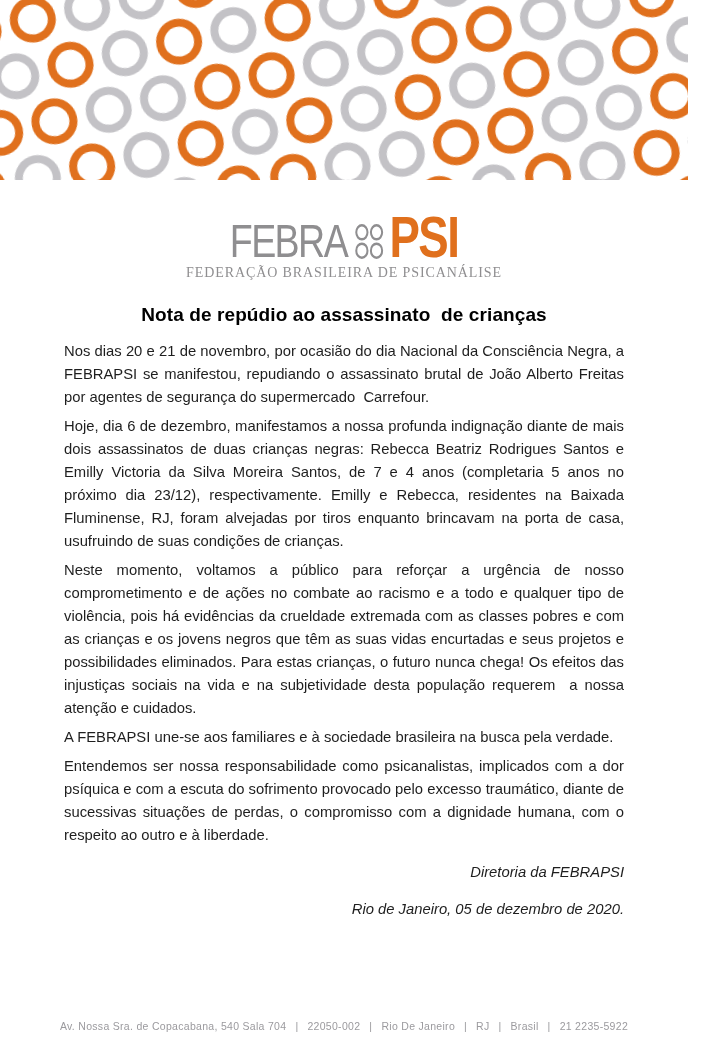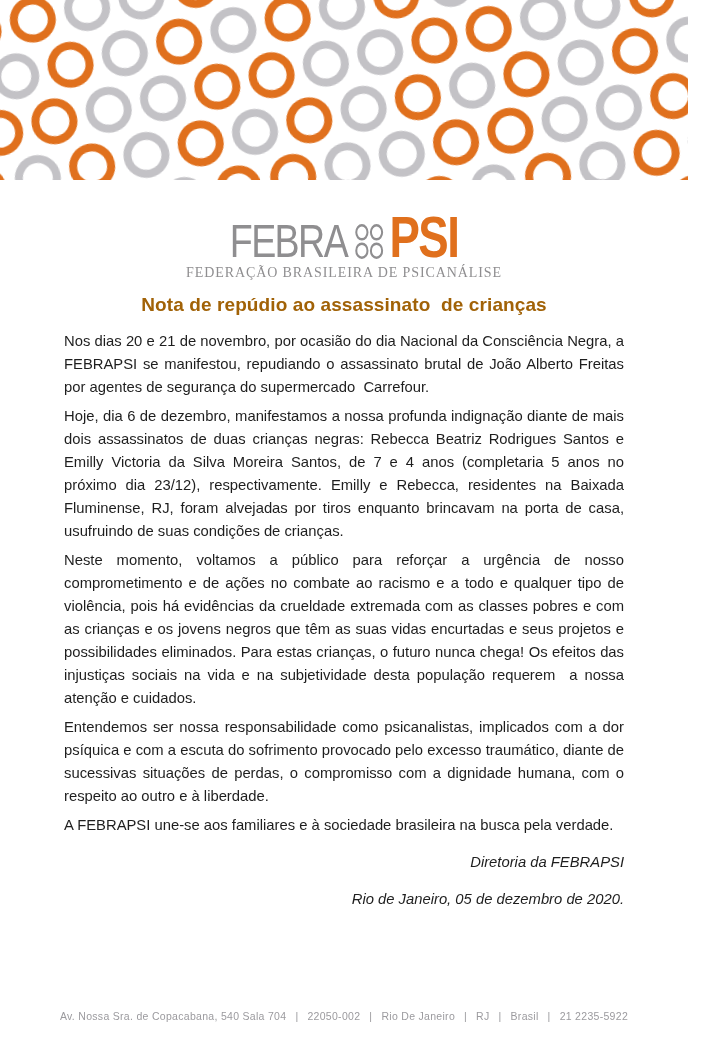--- a/index.html
+++ b/index.html
@@ -33,23 +33,23 @@
     letter-spacing:-2px;color:var(--orange);
   }
   .logo-tagline{
     margin-top:4px;
     font-family:"Liberation Serif",serif;
     font-size:14px;letter-spacing:0.9px;
     color:var(--logo-gray);
   }
   
   .title{
-    margin:13px 0 0 0;
+    margin:23px 0 0 0;
     text-align:center;
-    font-size:19px;font-weight:700;color:#a16207;
+    font-size:19px;font-weight:700;color:#000000;
     letter-spacing:0.1px;
     white-space:pre-wrap;
   }
   
   .content{
     margin-top:14px;
     padding:0 64px;
     color:var(--text);
     font-size:14.8px;line-height:23px;
     text-align:justify;
@@ -60,21 +60,21 @@
     margin-top:14px !important;
     text-align:right;
   }
   .dateline{
     font-style:italic;
     margin-top:14px !important;
     text-align:right;
   }
   
   .footer{
-    position:absolute;left:0;bottom:18px;width:100%;
+    position:absolute;left:0;bottom:8px;width:100%;
     text-align:center;
     color:var(--footer-gray);
     font-size:10.5px;letter-spacing:0.3px;
   }
   .footer .sep{margin:0 9px;color:var(--footer-gray);}
 </style>
 </head>
 <body>
 
 <div class="page">
@@ -111,21 +111,21 @@
     </div>
     <div class="logo-tagline">FEDERAÇÃO BRASILEIRA DE PSICANÁLISE</div>
   </div>
 
   <h1 class="title">Nota de repúdio ao assassinato&nbsp; de crianças</h1>
 
   <div class="content">
     <p>Nos dias 20 e 21 de novembro, por ocasião do dia Nacional da Consciência Negra, a FEBRAPSI se manifestou, repudiando o assassinato brutal de João Alberto Freitas por agentes de segurança do supermercado&nbsp; Carrefour.</p>
     <p>Hoje, dia 6 de dezembro, manifestamos a nossa profunda indignação diante de mais dois assassinatos de duas crianças negras: Rebecca Beatriz Rodrigues Santos e Emilly Victoria da Silva Moreira Santos, de 7 e 4 anos (completaria 5 anos no próximo dia 23/12), respectivamente. Emilly e Rebecca, residentes na Baixada Fluminense, RJ, foram alvejadas por tiros enquanto brincavam na porta de casa, usufruindo de suas condições de crianças.</p>
     <p>Neste momento, voltamos a público para reforçar a urgência de nosso comprometimento e de ações no combate ao racismo e a todo e qualquer tipo de violência, pois há evidências da crueldade extremada com as classes pobres e com as crianças e os jovens negros que têm as suas vidas encurtadas e seus projetos e possibilidades eliminados. Para estas crianças, o futuro nunca chega! Os efeitos das injustiças sociais na vida e na subjetividade desta população requerem&nbsp; a nossa atenção e cuidados.</p>
+    <p>A FEBRAPSI une-se aos familiares e à sociedade brasileira na busca pela verdade.</p>
     <p>Entendemos ser nossa responsabilidade como psicanalistas, implicados com a dor psíquica e com a escuta do sofrimento provocado pelo excesso traumático, diante de sucessivas situações de perdas, o compromisso com a dignidade humana, com o respeito ao outro e à liberdade.</p>
-    <p>A FEBRAPSI une-se aos familiares e à sociedade brasileira na busca pela verdade.</p>
     <p class="signature">Diretoria da FEBRAPSI</p>
     <p class="dateline">Rio de Janeiro, 05 de dezembro de 2020.</p>
   </div>
 
   <div class="footer"><span>Av. Nossa Sra. de Copacabana, 540 Sala 704</span><span class="sep">|</span><span>22050-002</span><span class="sep">|</span><span>Rio De Janeiro</span><span class="sep">|</span><span>RJ</span><span class="sep">|</span><span>Brasil</span><span class="sep">|</span><span>21 2235-5922</span></div>
 
 </div>
 
 </body></html>

